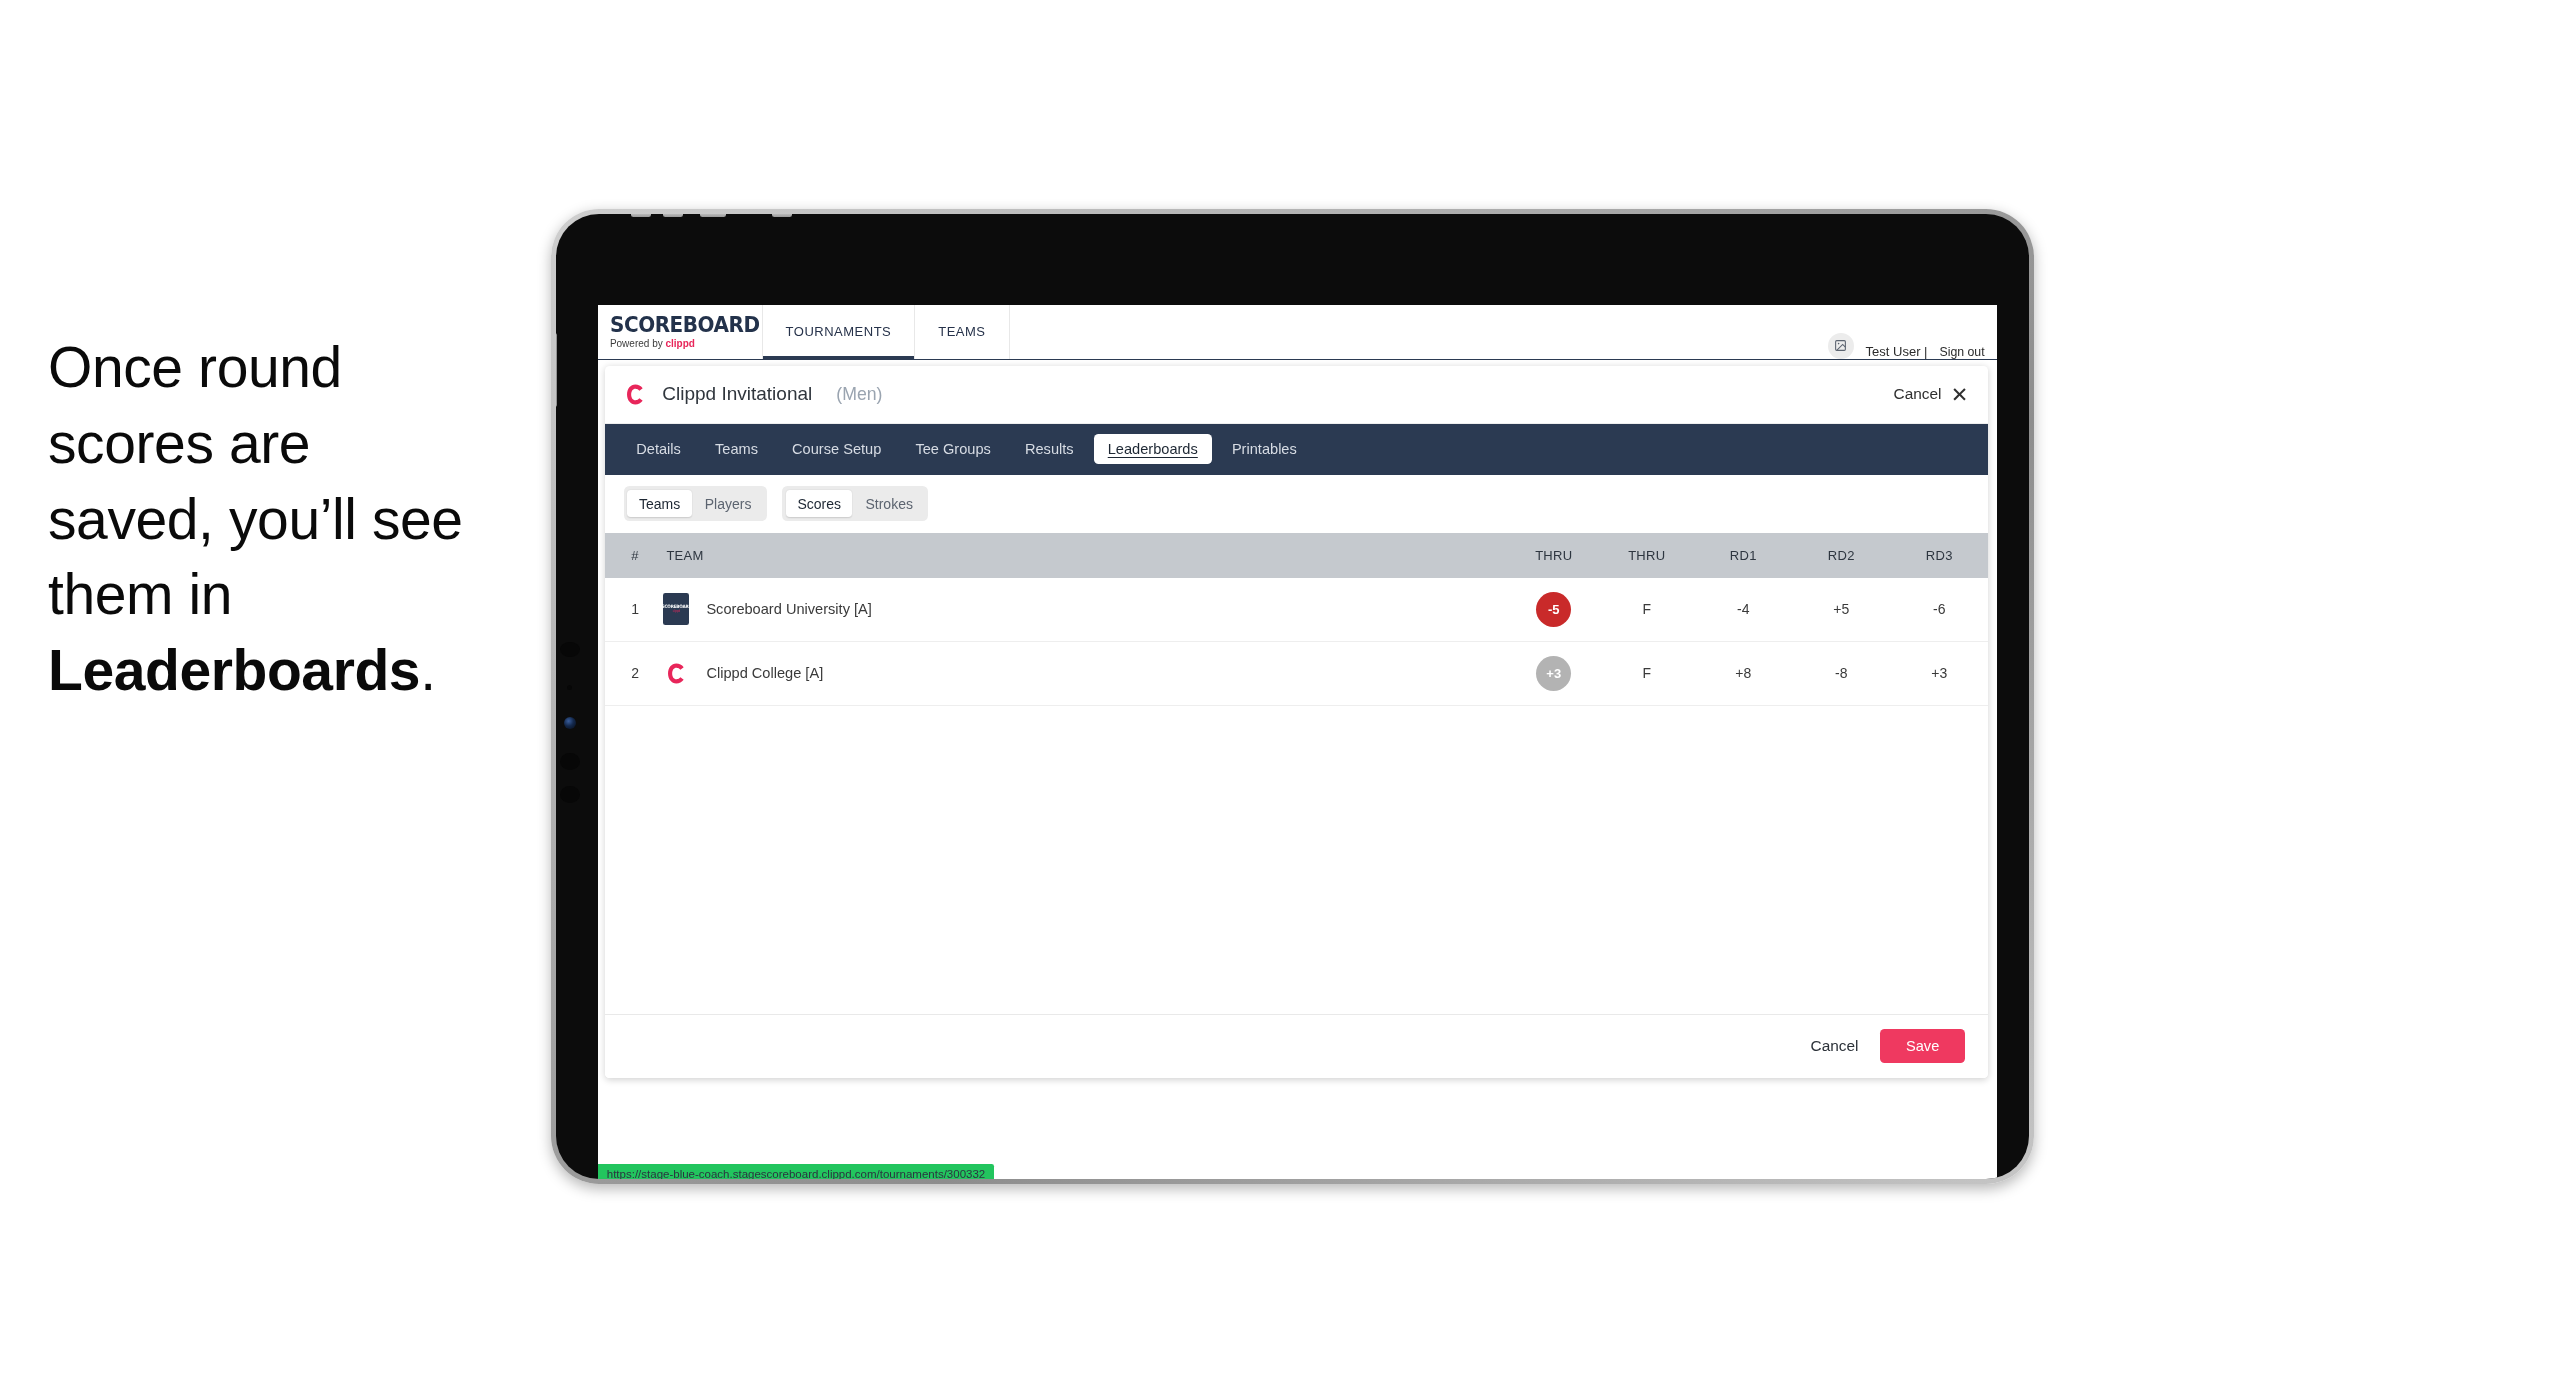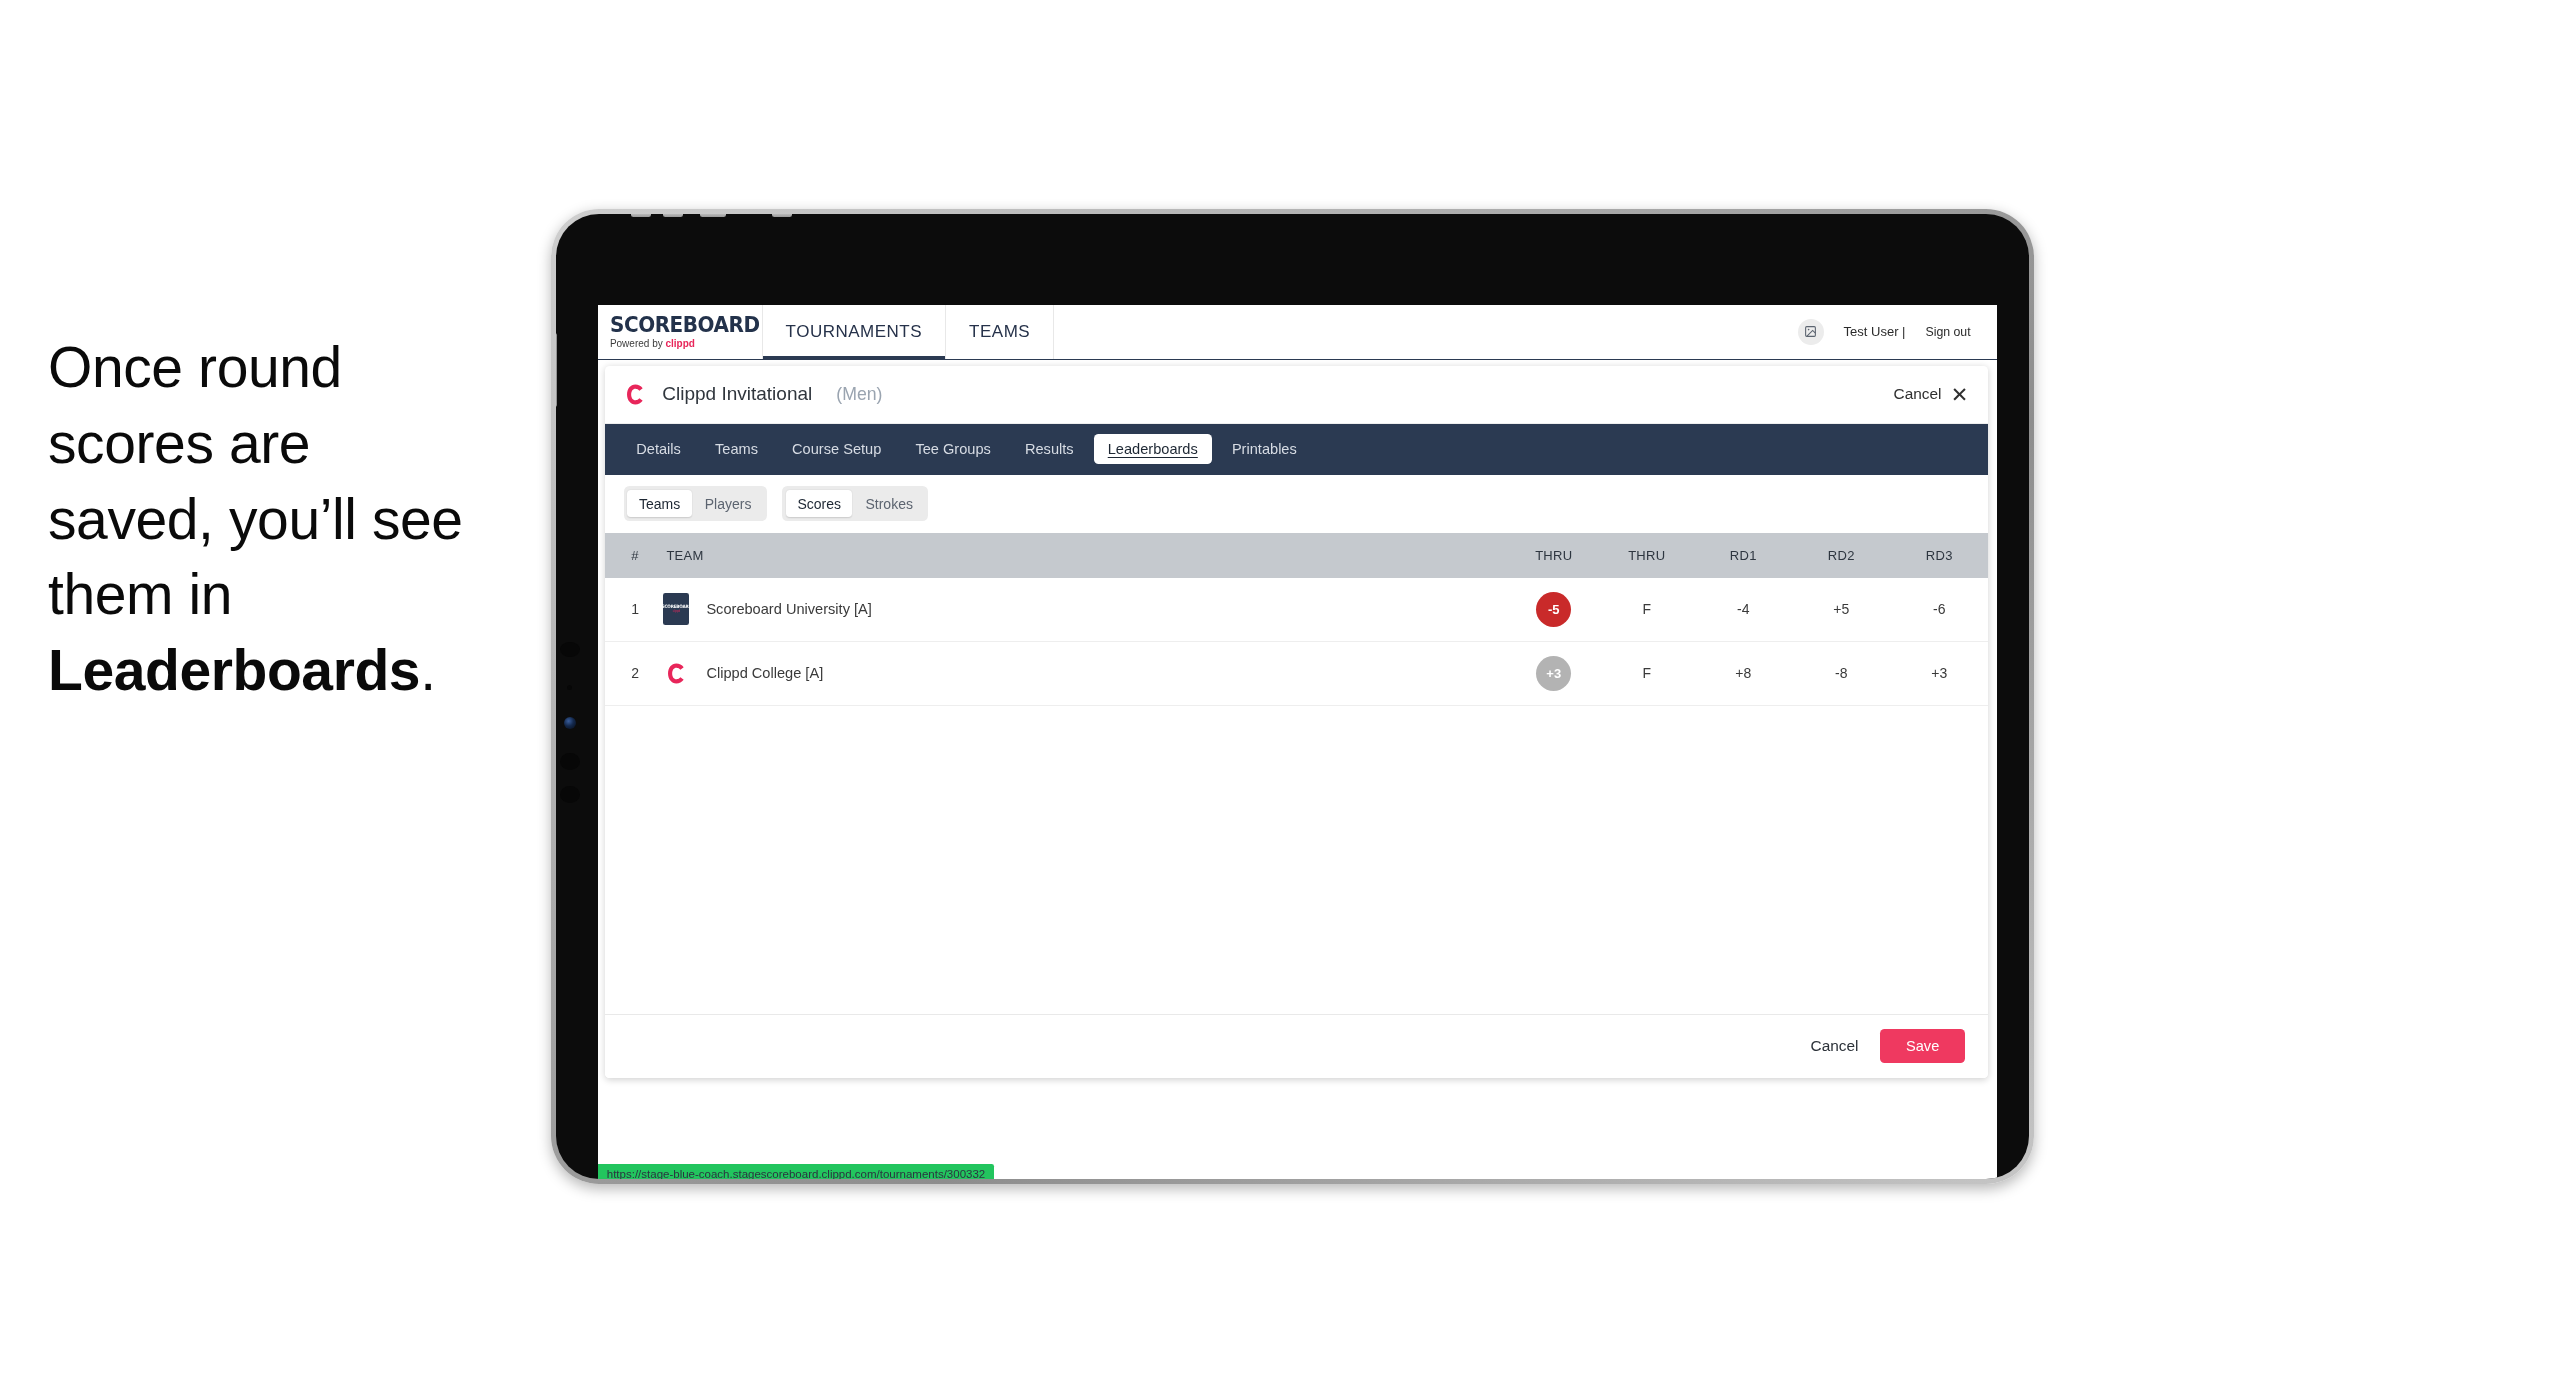--- a/index.html
+++ b/index.html
@@ -103,34 +103,34 @@
     transform-origin:left center;
     line-height:1;
   }
   #brand-sub{
     font-size:10px;color:#3c3c3c;margin-top:3.1px;line-height:1;
   }
   #brand-sub .clippd{color:#e8265a;font-weight:700;}
   .topnav-tab{
     display:flex;align-items:center;justify-content:center;
     padding:0 23px;
-    font-size:17px;
+    font-size:13px;
     letter-spacing:0.5px;
     color:#26324a;
     border-right:0.8px solid #e8e8e8;
     position:relative;
     cursor:pointer;
     white-space:nowrap;
   }
   .topnav-tab.active::after{
     content:"";position:absolute;left:0;right:0;bottom:-1.5px;height:3.8px;background:#2b3a52;
   }
   #topnav-spacer{flex:1;}
   #user-area{
-    display:flex;align-items:center;gap:20px;padding-right:26px;
+    display:flex;align-items:flex-end;gap:12px;padding-right:12px;
   }
   #avatar{
     width:26px;height:26px;border-radius:50%;
     background:#ececec;
     display:flex;align-items:center;justify-content:center;
   }
   #avatar svg{width:13px;height:13px;}
   #user-name{font-size:13px;color:#2b2b2b;}
   #sign-out{font-size:12.3px;color:#2b2b2b;cursor:pointer;}
 

